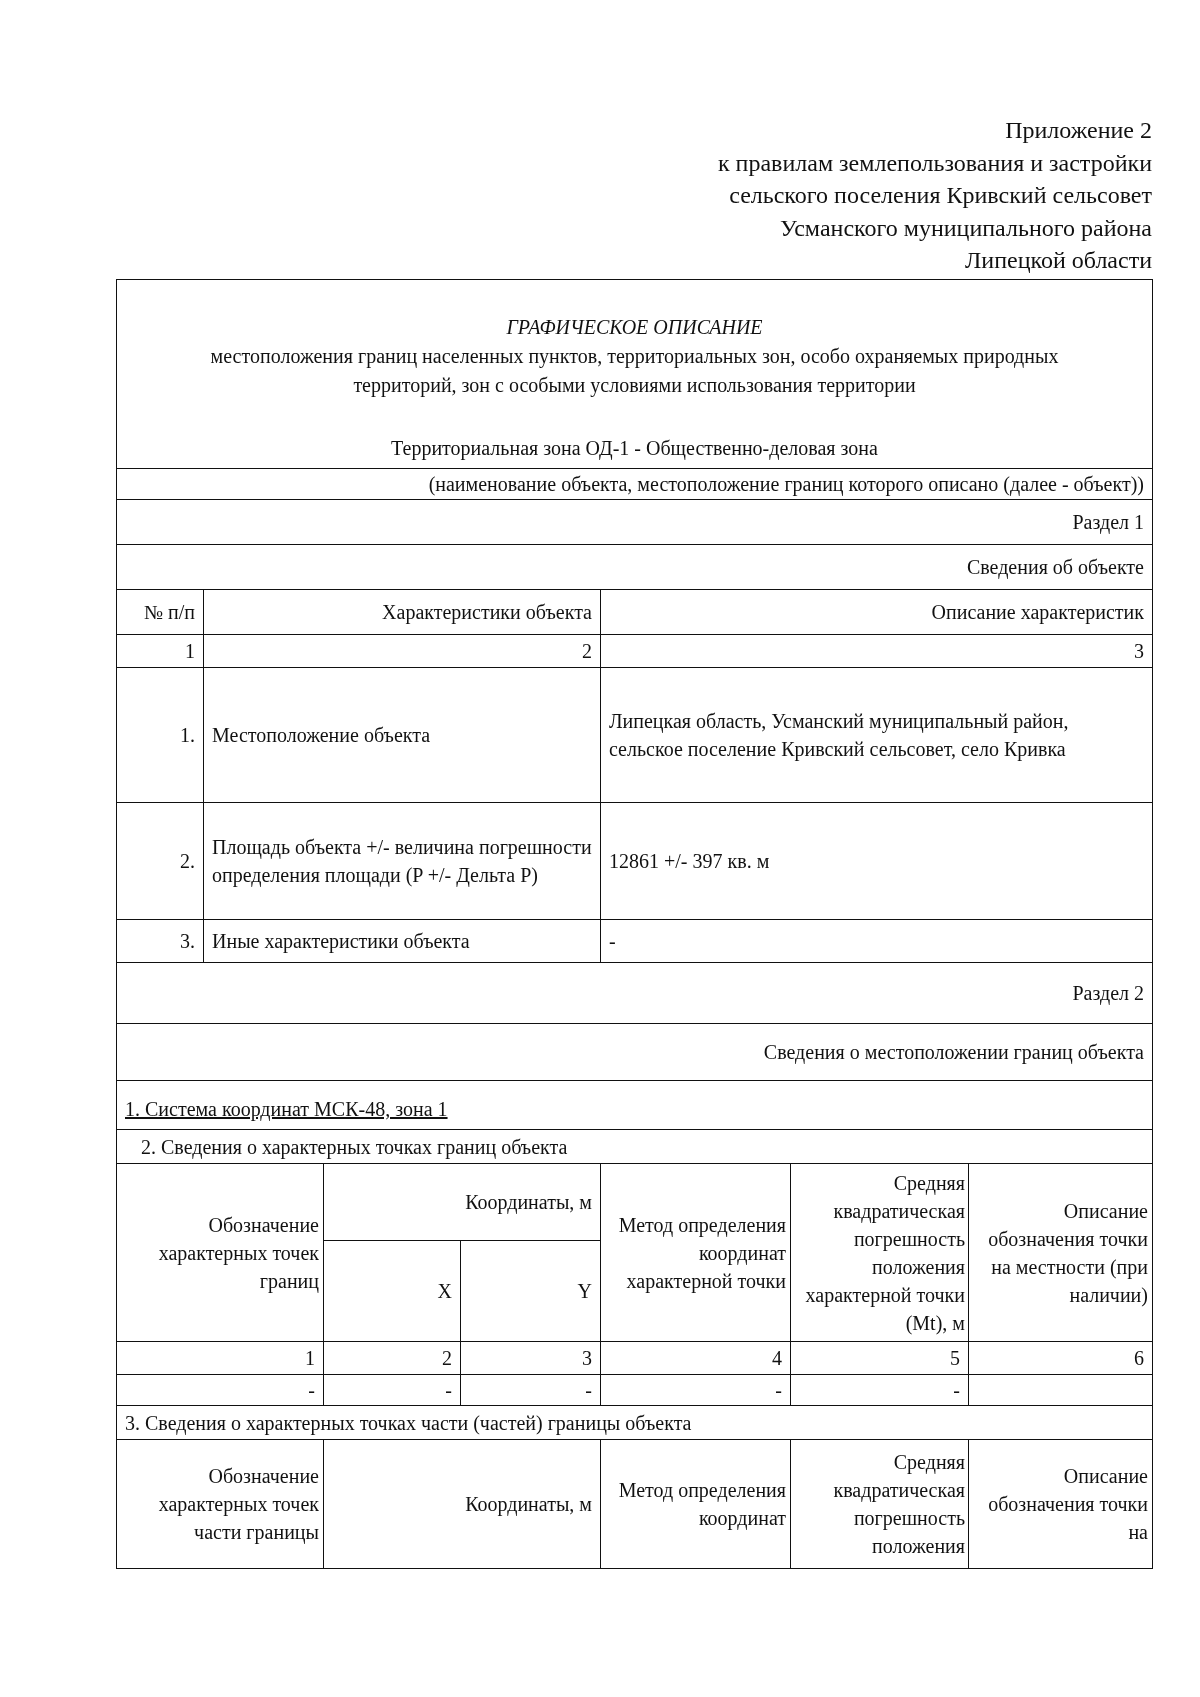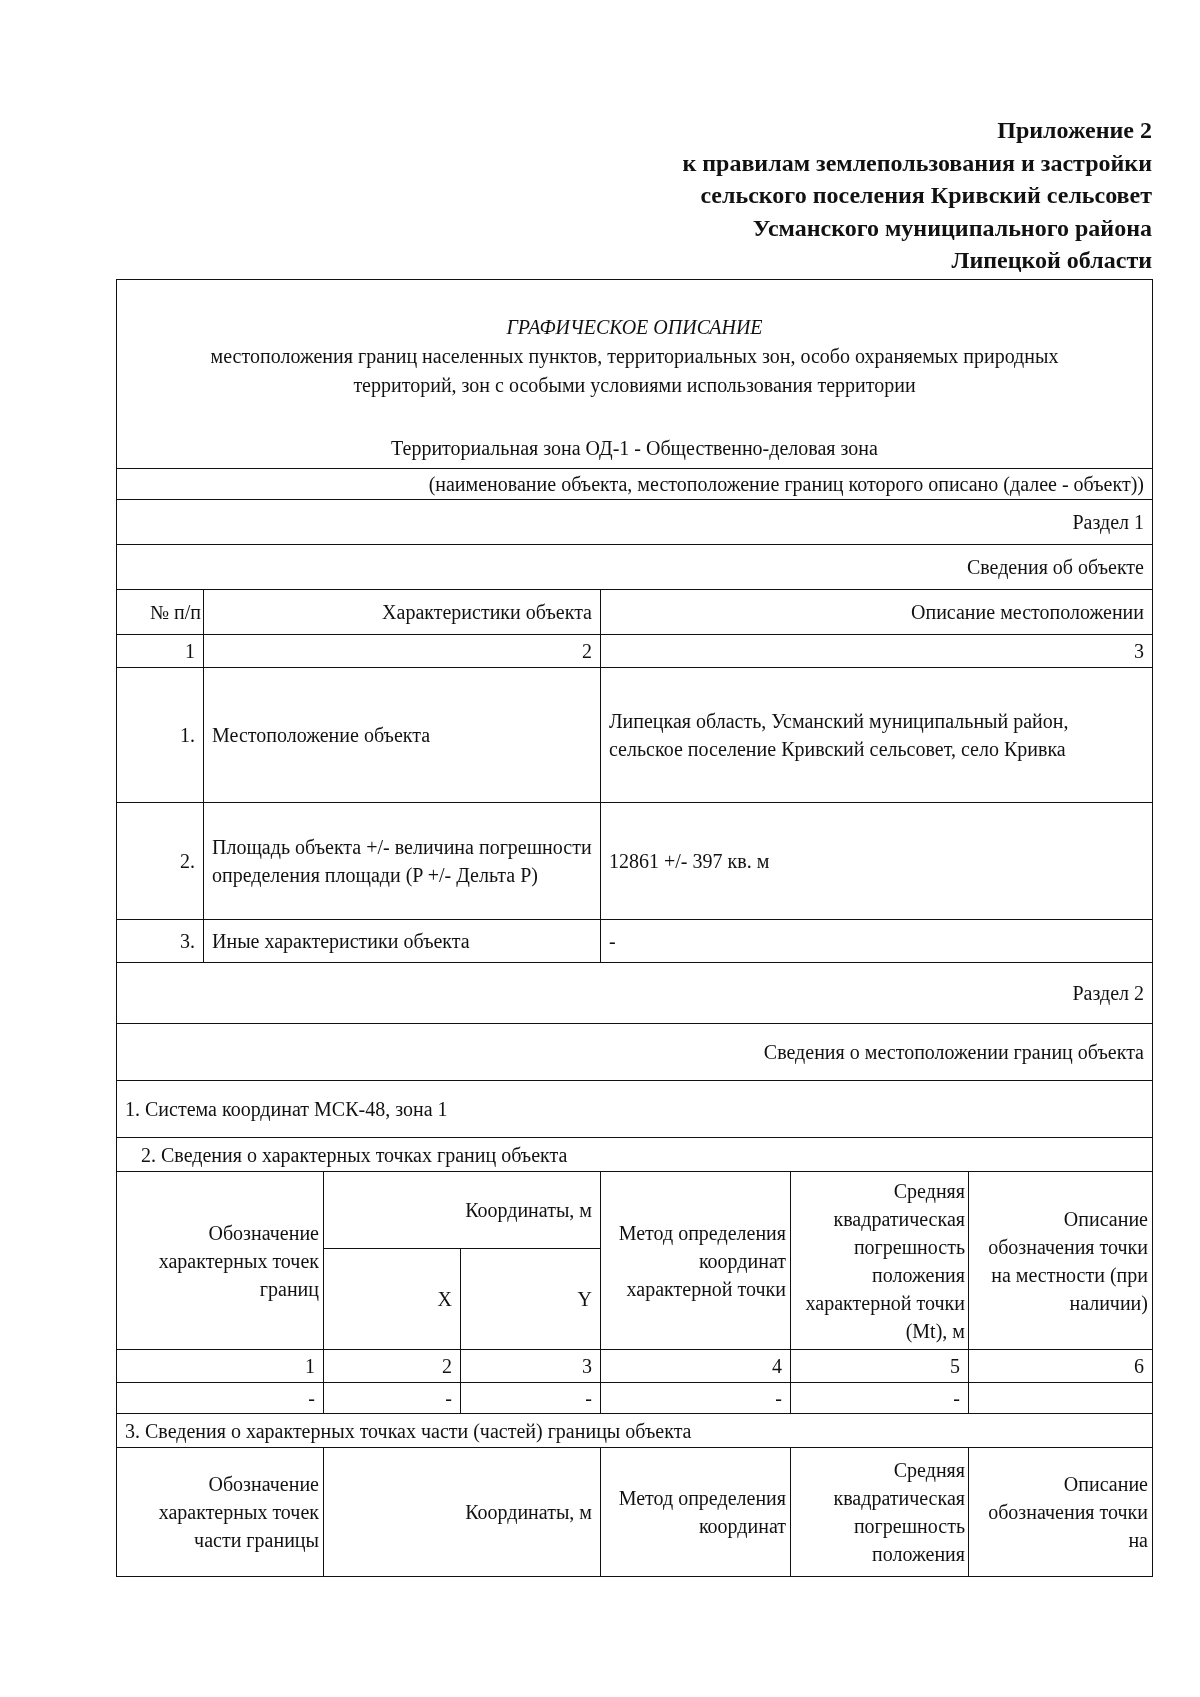--- a/index.html
+++ b/index.html
@@ -1,18 +1,18 @@
 <!DOCTYPE html>
 <html><head>
 <meta charset="utf-8">
 <style>
   html, body { margin: 0; padding: 0; background: #ffffff; }
   body { width: 1200px; height: 1697px; position: relative; font-family: "Liberation Serif", "DejaVu Serif", serif; color: #111; }
   .header { position: absolute; right: 48px; top: 114px; text-align: right; font-size: 24px; line-height: 32.5px; }
-  .header div { white-space: nowrap; font-weight: bold; }
+  .header div { white-space: nowrap; }
   .doc { position: absolute; left: 116px; top: 279px; width: 1036px; }
   table { border-collapse: collapse; width: 100%; table-layout: fixed; font-size: 20px; }
   td { border: 1.5px solid #111; padding: 0 8px; vertical-align: middle; line-height: 28px; }
   .c { text-align: right; }
   .l { text-align: left; }
   .title-block { text-align: center; padding-top: 32px; padding-bottom: 6px; }
   .title-block .t1 { line-height: 30px; font-style: italic; }
   .title-block .t2 { line-height: 29px; }
   .title-block .zone { margin-top: 34px; line-height: 28px; }
   .sub { text-align: right; line-height: 30px; }
@@ -53,23 +53,23 @@
       <td colspan="7" class="sub" style="height:30px;">(наименование объекта, местоположение границ которого описано (далее - объект))</td>
     </tr>
 
     <tr>
       <td colspan="7" class="c" style="height:44px;">Раздел 1</td>
     </tr>
     <tr>
       <td colspan="7" class="c" style="height:44px;">Сведения об объекте</td>
     </tr>
     <tr>
-      <td class="c" style="height:44px;padding:0 2px;">№ п/п</td>
+      <td class="c" style="height:44px;padding:0 8px;">№ п/п</td>
       <td colspan="3" class="c">Характеристики объекта</td>
-      <td colspan="3" class="c">Описание местоположении</td>
+      <td colspan="3" class="c">Описание характеристик</td>
     </tr>
     <tr>
       <td class="c" style="height:32px;">1</td>
       <td colspan="3" class="c">2</td>
       <td colspan="3" class="c">3</td>
     </tr>
     <tr>
       <td class="c" style="height:134px;">1.</td>
       <td colspan="3" class="l">Местоположение объекта</td>
       <td colspan="3" class="l">Липецкая область, Усманский муниципальный район, сельское поселение Кривский сельсовет, село Кривка</td>
@@ -85,21 +85,21 @@
       <td colspan="3" class="l">-</td>
     </tr>
 
     <tr>
       <td colspan="7" class="c" style="height:60px;">Раздел 2</td>
     </tr>
     <tr>
       <td colspan="7" class="c" style="height:56px;">Сведения о местоположении границ объекта</td>
     </tr>
     <tr>
-      <td colspan="7" class="l" style="height:42px;vertical-align:bottom;padding-bottom:14px;">1. Система координат   МСК-48, зона 1</td>
+      <td colspan="7" class="l" style="height:42px;vertical-align:bottom;padding-bottom:6px;text-decoration:underline;">1. Система координат   МСК-48, зона 1</td>
     </tr>
     <tr>
       <td colspan="7" class="l" style="height:33px;padding-left:24px;">2. Сведения о характерных точках границ объекта</td>
     </tr>
 
     <tr>
       <td colspan="2" rowspan="2" class="c" style="padding:0 4px;">Обозначение характерных точек границ</td>
       <td colspan="2" class="c" style="height:76px;">Координаты, м</td>
       <td rowspan="2" class="c" style="padding:0 4px;margin-left:40px;">Метод определения координат характерной точки</td>
       <td rowspan="2" class="c" style="padding:0 3px;">Средняя квадратическая погрешность положения характерной точки (Mt), м</td>

